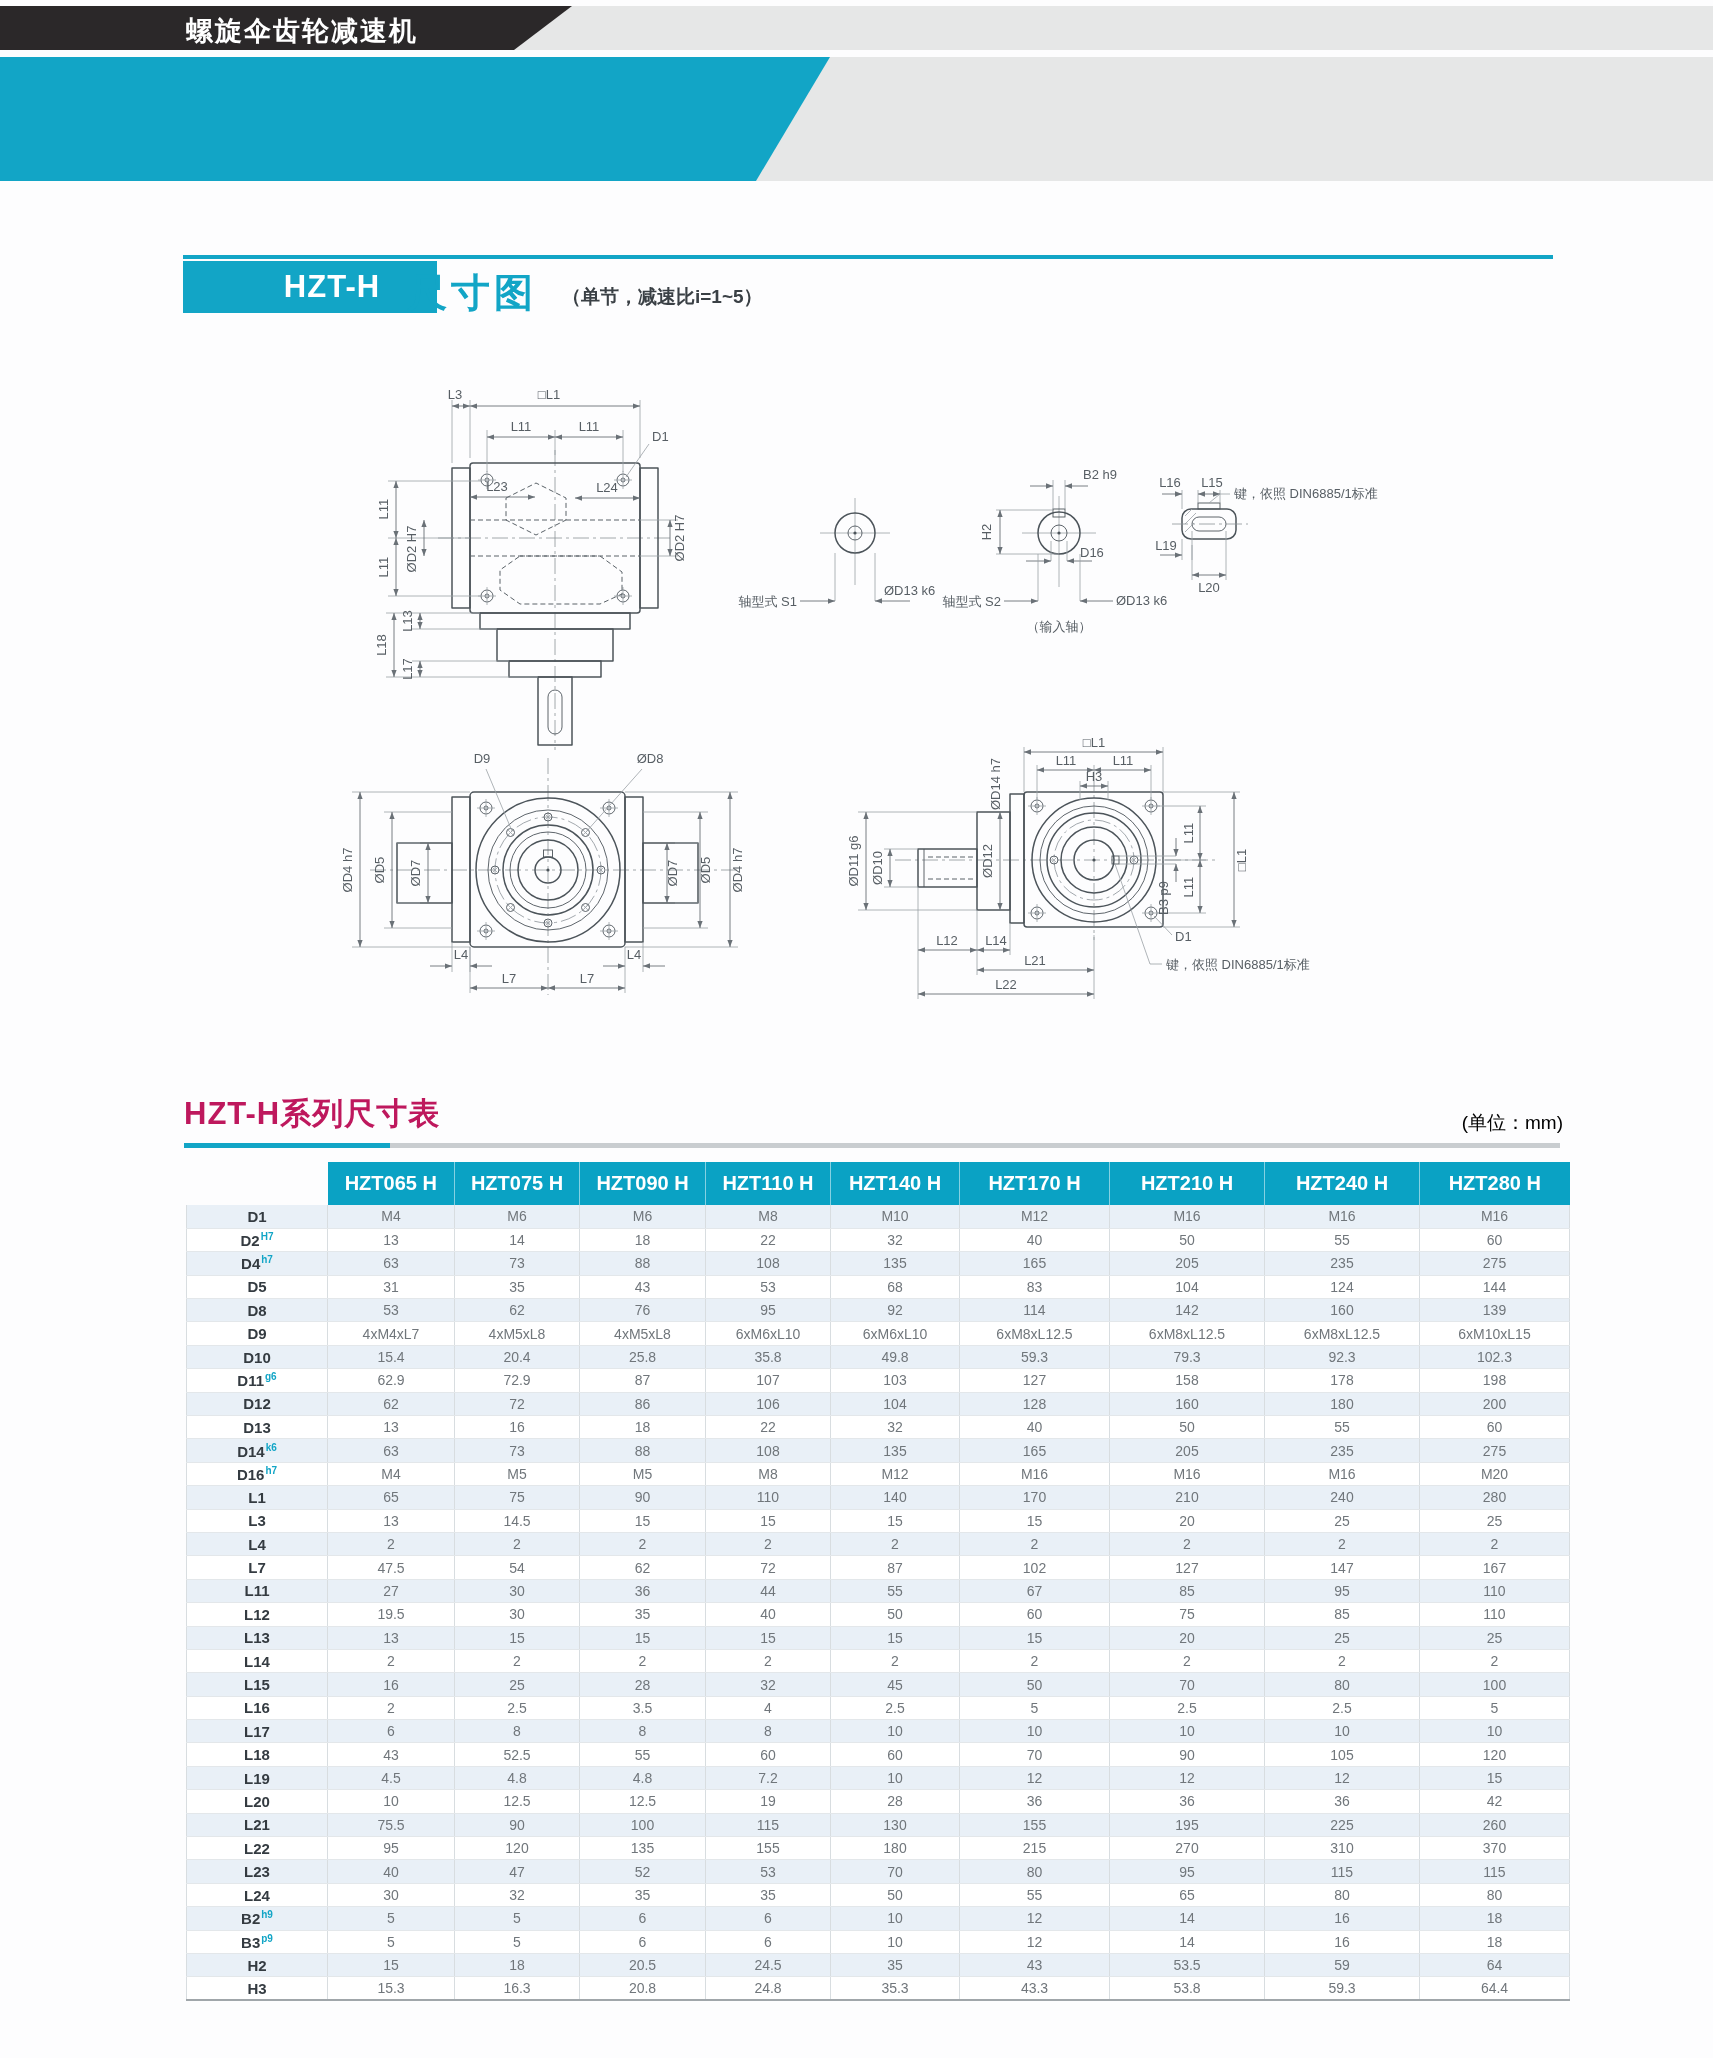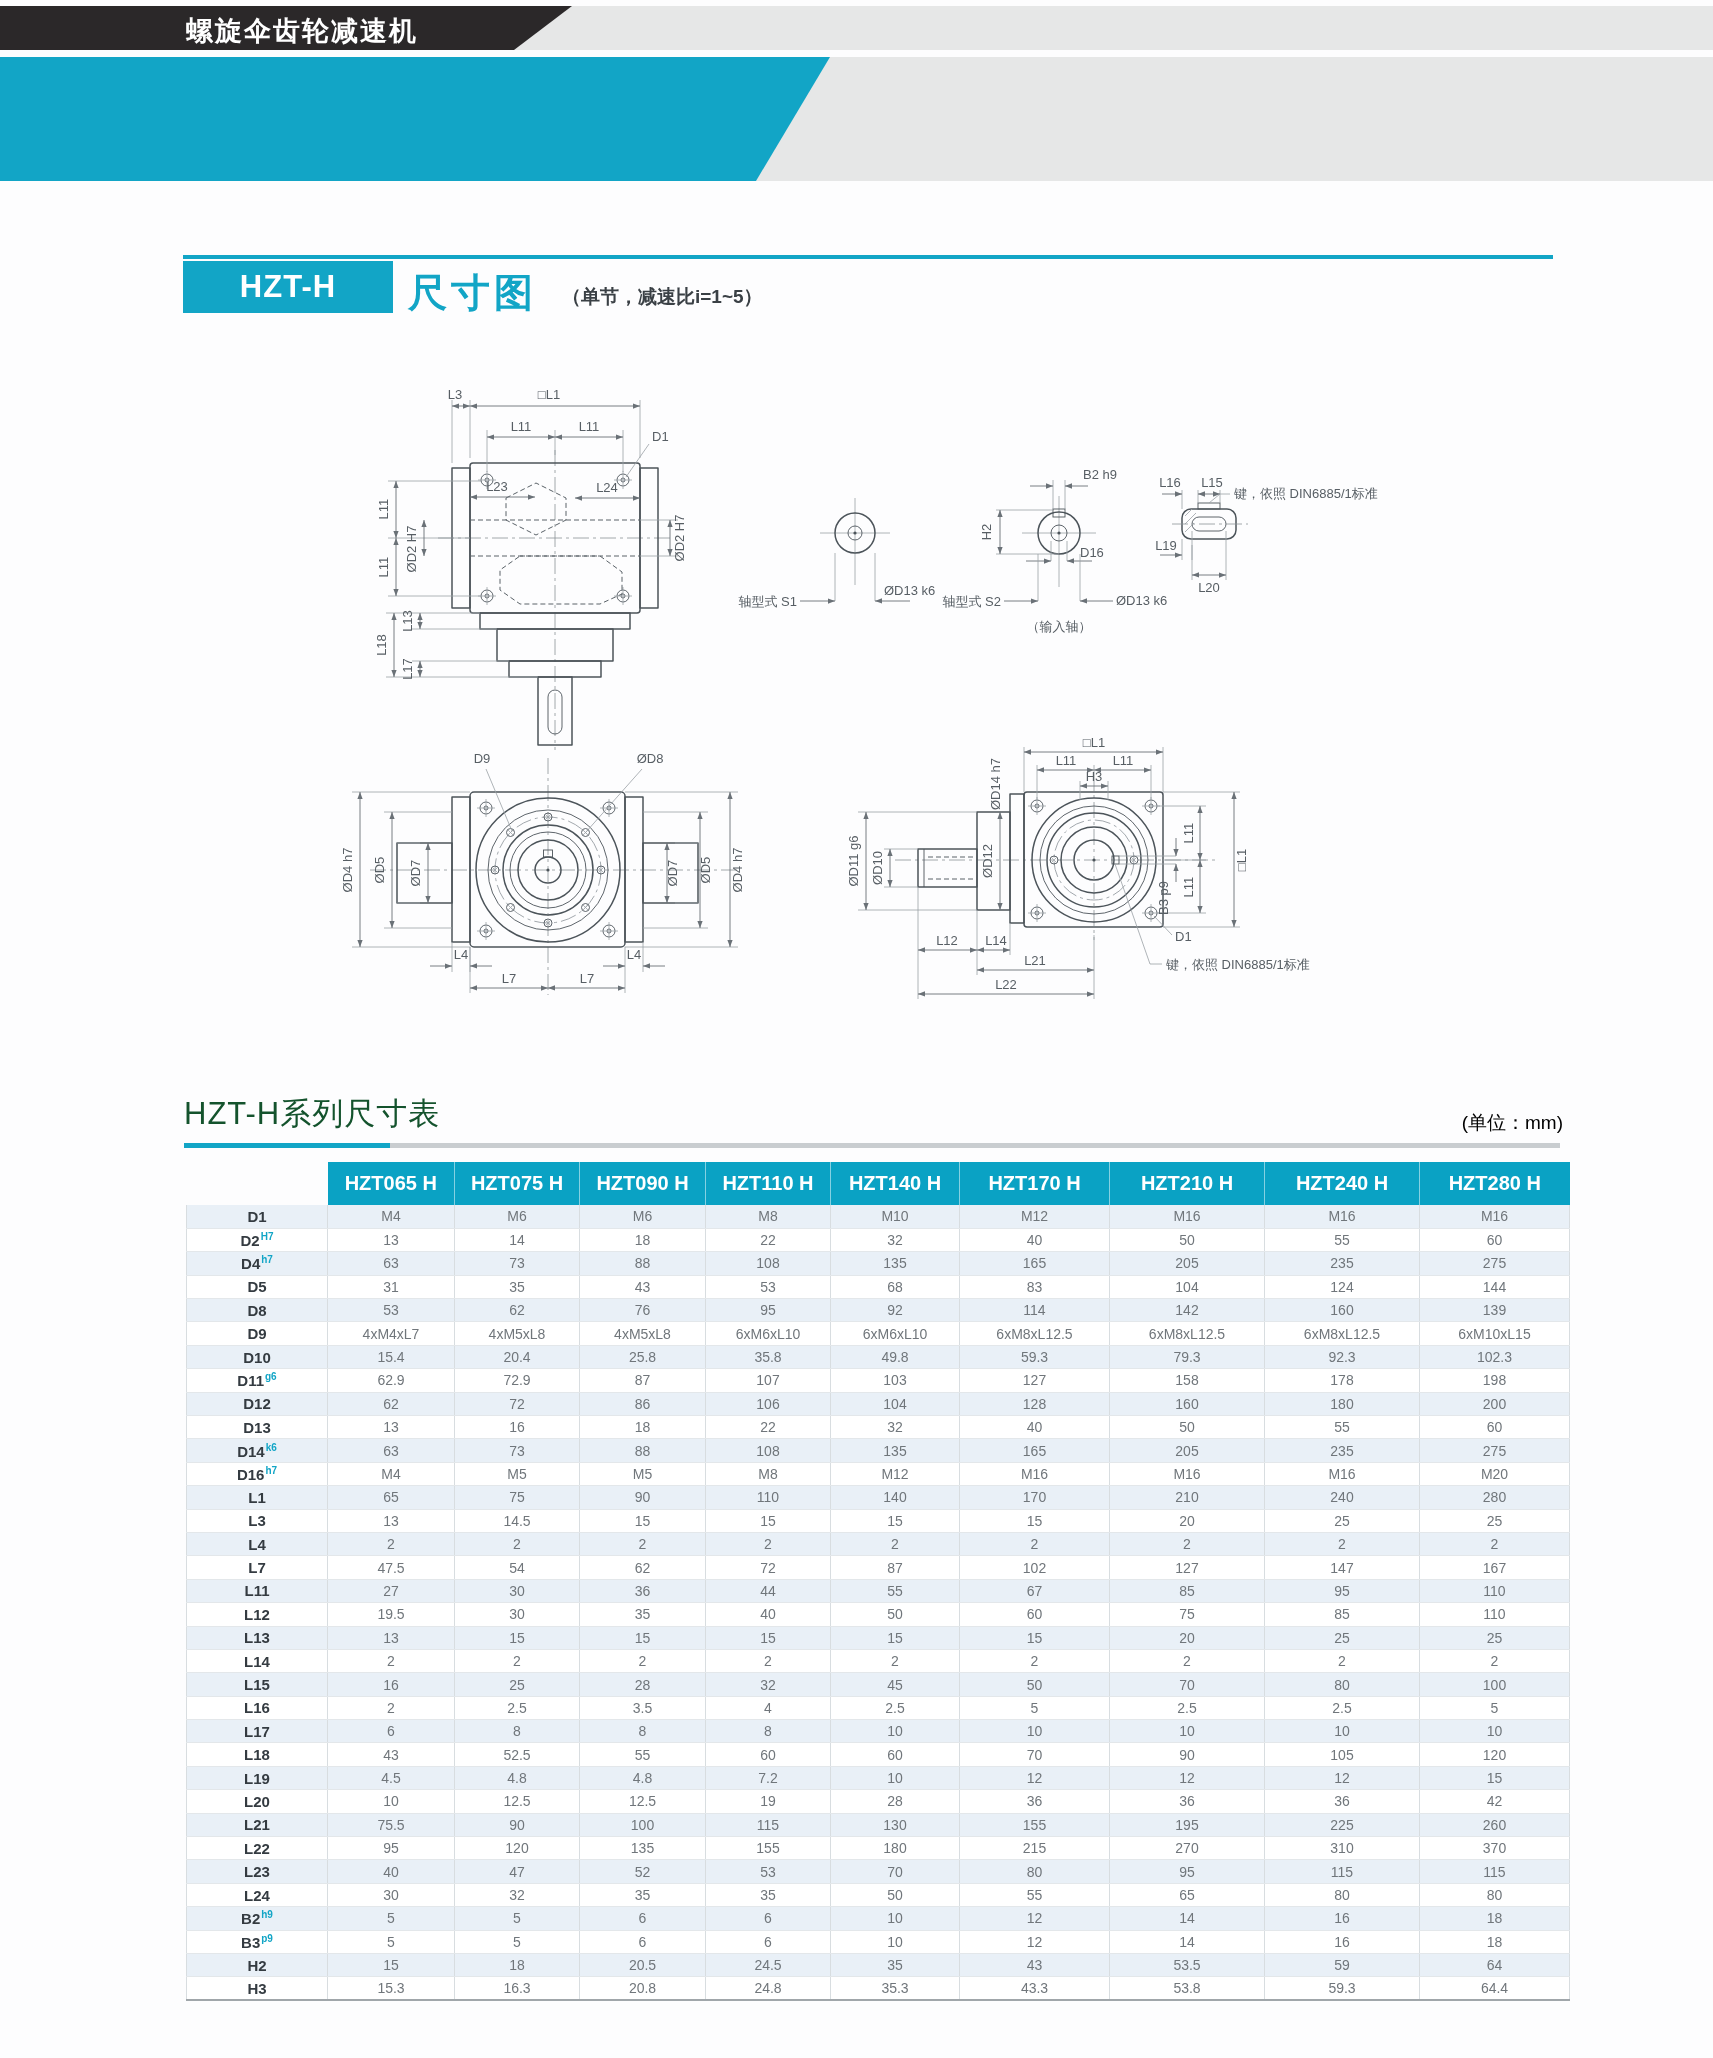--- a/index.html
+++ b/index.html
@@ -12,37 +12,37 @@
               clip-path:polygon(0 0,100% 0,calc(100% - 58px) 100%,0 100%);}
   .band-black-label{position:absolute;left:186px;top:13px;color:#ffffff;font-size:27px;font-weight:bold;letter-spacing:2px;}
   .banner-gray{position:absolute;left:0;top:57px;width:1713px;height:124px;background:#e6e7e7;}
   .banner-teal{position:absolute;left:0;top:57px;width:830px;height:124px;background:#12a5c6;
                clip-path:polygon(0 0,100% 0,calc(100% - 74px) 100%,0 100%);}
   .banner-label{position:absolute;left:160px;top:83px;color:#ffffff;font-size:60px;font-weight:bold;letter-spacing:3px;}
 
   
   .sec-line{position:absolute;left:183px;top:255px;width:1370px;height:4px;background:#12a5c6;}
   .sec-badge{position:absolute;left:183px;top:261px;width:210px;height:52px;background:#12a5c6;
-             display:flex;align-items:center;justify-content:center;color:#fff;font-size:31px;font-weight:bold;letter-spacing:1px;}
+             display:flex;align-items:center;justify-content:center;color:#fff;font-size:31px;font-weight:bold;letter-spacing:1px;padding-left:44px;}
   .sec-title{position:absolute;left:408px;top:266px;color:#12a5c6;font-size:39px;font-weight:bold;letter-spacing:4px;}
   .sec-note{position:absolute;left:562px;top:284px;color:#3a4045;font-size:19px;font-weight:bold;}
 
   
   .drawings{position:absolute;left:0;top:330px;width:1713px;height:760px;}
   .e{stroke:#4c545a;stroke-width:1.5;fill:none;stroke-linejoin:round;}
   .t{stroke:#4c545a;stroke-width:0.9;fill:none;}
   .h{stroke:#5a6268;stroke-width:1;fill:none;stroke-dasharray:5 3;}
   .c{stroke:#8a9298;stroke-width:0.8;fill:none;stroke-dasharray:16 4 3 4;}
   .d{stroke:#6a7177;stroke-width:0.9;fill:none;}
   .x{stroke:#9aa1a6;stroke-width:0.8;fill:none;}
   .drawings text{fill:#575e64;font-size:13px;font-family:"Liberation Sans","DejaVu Sans",sans-serif;}
   .drawings text.cn{font-size:13px;}
 
   
-  .tbl-title{position:absolute;left:184px;top:1093px;font-size:31px;font-weight:normal;color:#14532d;letter-spacing:1px;text-align:right;}
+  .tbl-title{position:absolute;left:184px;top:1093px;font-size:31px;font-weight:bold;color:#be185d;letter-spacing:1px;text-align:right;}
   .tbl-unit{position:absolute;right:150px;top:1110px;font-size:19px;color:#000000;}
   .tbl-bar{position:absolute;left:184px;top:1143px;width:1376px;height:5px;background:#c9cdd0;}
   .tbl-bar .teal{width:206px;height:5px;background:#12a5c6;}
 
   .dim-table-wrap{position:absolute;left:186px;top:1162px;width:1383px;}
   table.dims{border-collapse:collapse;table-layout:fixed;width:1383px;}
   table.dims td,table.dims th{text-align:center;vertical-align:middle;padding:0;}
   table.dims thead th{background:#0aa2c4;color:#ffffff;font-size:20px;font-weight:bold;height:43px;
                       border-left:1px solid rgba(255,255,255,0.5);}
   table.dims thead th:first-of-type{border-left:none;}

